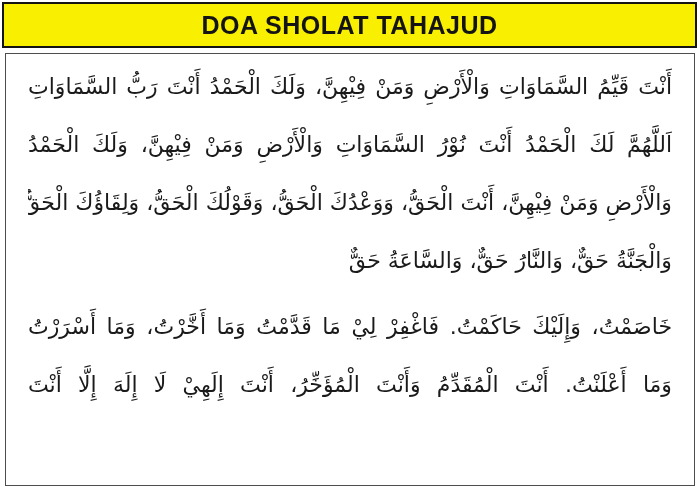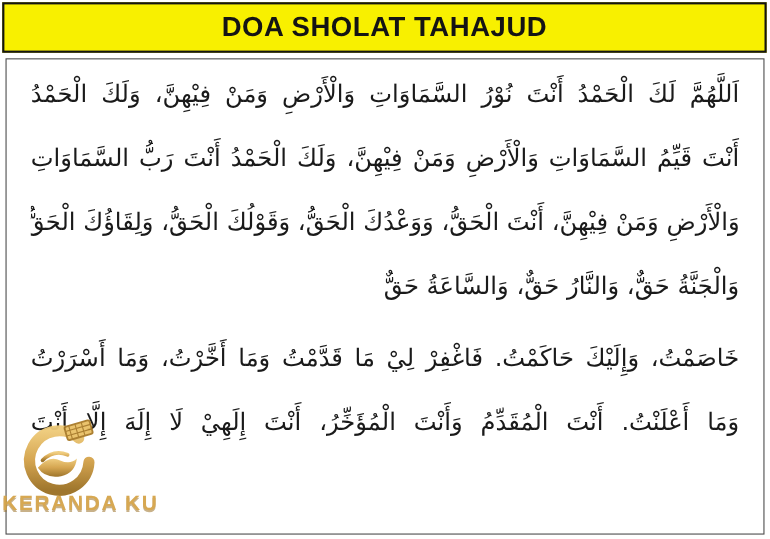--- a/index.html
+++ b/index.html
@@ -45,47 +45,25 @@
 <body>
 
 <div class="page">
 
   <div class="banner">
     <span class="banner-title">DOA SHOLAT TAHAJUD</span>
   </div>
 
   <div class="content">
     <div>
+      <div class="aline">أَنْتَ قَيِّمُ السَّمَاوَاتِ وَالْأَرْضِ وَمَنْ فِيْهِنَّ، وَلَكَ الْحَمْدُ أَنْتَ رَبُّ السَّمَاوَاتِ</div>
       <div class="aline">اَللَّهُمَّ لَكَ الْحَمْدُ أَنْتَ نُوْرُ السَّمَاوَاتِ وَالْأَرْضِ وَمَنْ فِيْهِنَّ، وَلَكَ الْحَمْدُ</div>
-      <div class="aline">أَنْتَ قَيِّمُ السَّمَاوَاتِ وَالْأَرْضِ وَمَنْ فِيْهِنَّ، وَلَكَ الْحَمْدُ أَنْتَ رَبُّ السَّمَاوَاتِ</div>
       <div class="aline">وَالْأَرْضِ وَمَنْ فِيْهِنَّ، أَنْتَ الْحَقُّ، وَوَعْدُكَ الْحَقُّ، وَقَوْلُكَ الْحَقُّ، وَلِقَاؤُكَ الْحَقُّ،</div>
       <div class="aline line-end">وَالْجَنَّةُ حَقٌّ، وَالنَّارُ حَقٌّ، وَالسَّاعَةُ حَقٌّ</div>
     </div>
     <div class="para-2">
       <div class="aline">خَاصَمْتُ، وَإِلَيْكَ حَاكَمْتُ. فَاغْفِرْ لِيْ مَا قَدَّمْتُ وَمَا أَخَّرْتُ، وَمَا أَسْرَرْتُ</div>
       <div class="aline">وَمَا أَعْلَنْتُ. أَنْتَ الْمُقَدِّمُ وَأَنْتَ الْمُؤَخِّرُ، أَنْتَ إِلَهِيْ لَا إِلَهَ إِلَّا أَنْتَ</div>
     </div>
   </div>
 
-  <div class="watermark">
-    <svg class="wm-logo" width="86" height="76" viewBox="0 0 100 90" aria-hidden="true">
-      <defs>
-        <linearGradient id="gold" x1="0" y1="0" x2="0" y2="1">
-          <stop offset="0" stop-color="#EFCB79"></stop>
-          <stop offset="0.5" stop-color="#D3A148"></stop>
-          <stop offset="1" stop-color="#9A6F22"></stop>
-        </linearGradient>
-      </defs>
-
-      <path d="M72 24 A32 32 0 1 0 83 50" fill="none" stroke="url(#gold)" stroke-width="12" stroke-linecap="round"></path>
-
-      <path d="M28 56 Q40 42 52 48 Q63 53 70 46 Q68 62 53 65 Q36 68 28 56 Z" fill="url(#gold)"></path>
-      <path d="M33 48 Q45 36 60 42" fill="none" stroke="url(#gold)" stroke-width="4" stroke-linecap="round"></path>
-
-      <g transform="rotate(-16 72 16)">
-        <rect x="58" y="8" width="28" height="15" rx="2" fill="#E9C066" stroke="#A87A28" stroke-width="2"></rect>
-        <path d="M63 8 v15 M70 8 v15 M77 8 v15 M58 13 h28 M58 18 h28" stroke="#A87A28" stroke-width="1.2" fill="none"></path>
-      </g>
-    </svg>
-    <div class="wm-text">KERANDA KU</div>
-  </div>
 
 </div>
 
 </body></html>

